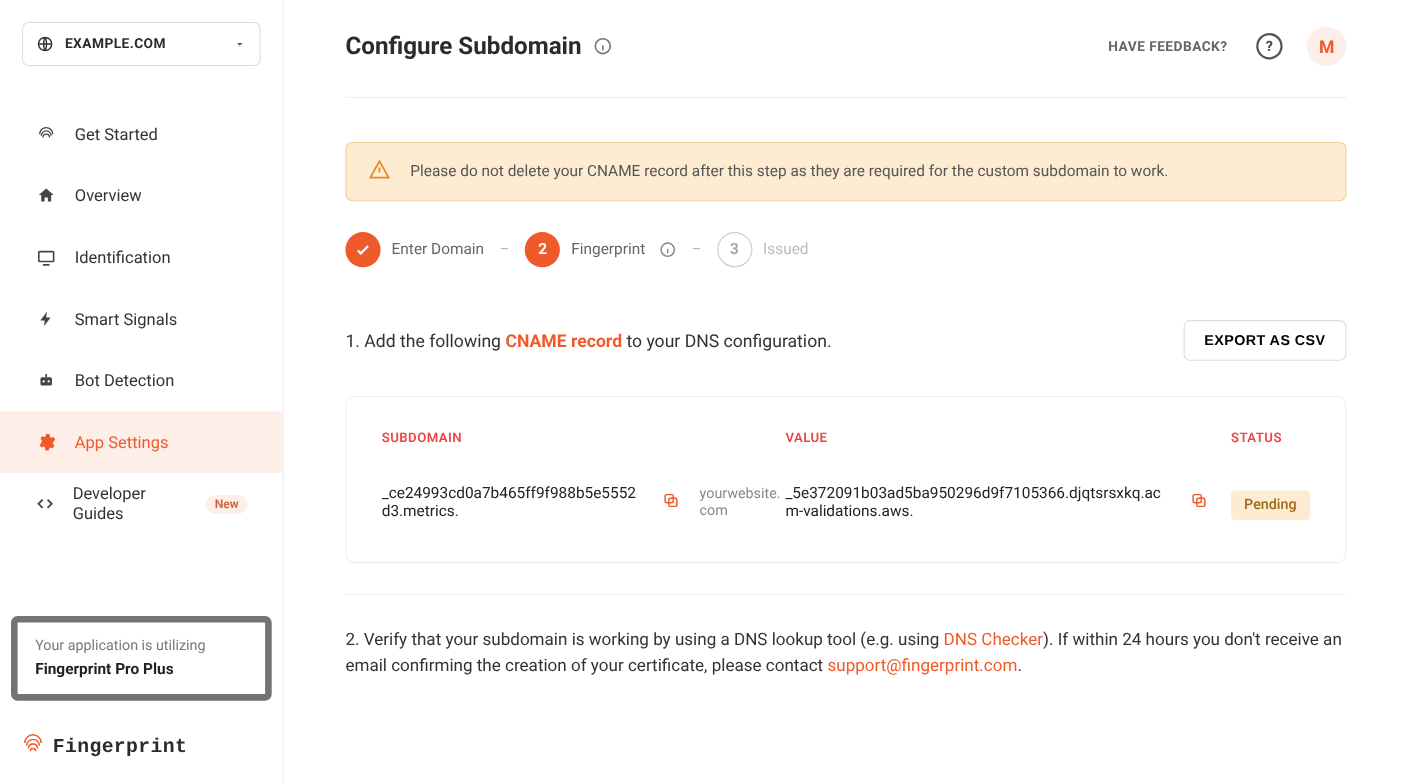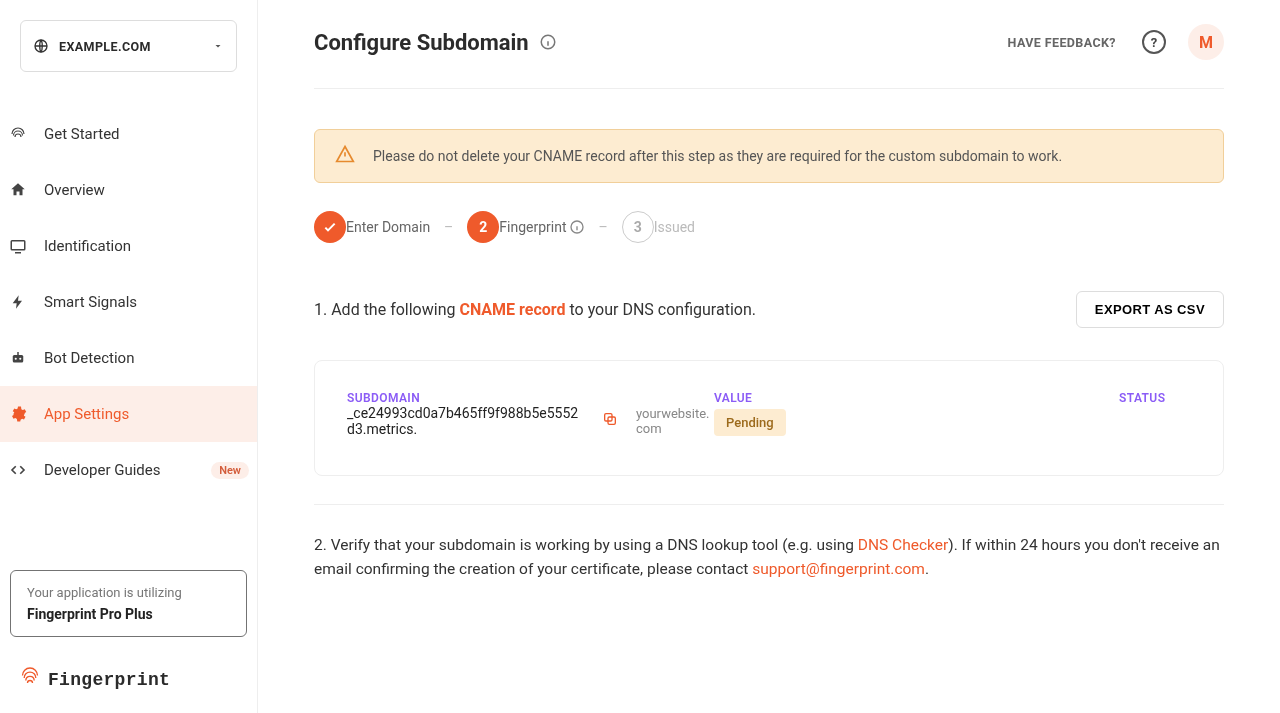--- a/index.html
+++ b/index.html
@@ -1,62 +1,62 @@
 <!DOCTYPE html>
 <html><head>
 <meta charset="utf-8">
 <style>
   * { box-sizing: border-box; margin: 0; padding: 0; }
   html, body { width: 1280px; height: 713px; font-family: -apple-system, BlinkMacSystemFont, "Segoe UI", Roboto, Helvetica, Arial, sans-serif; color: #2b2b2b; background: #fff; }
   .app { display: flex; width: 100%; height: 100%; }
   .sidebar { width: 258px; border-right: 1px solid #eee; display: flex; flex-direction: column; padding: 20px 0 18px 0; }
-  .domain-select { margin: 0 20px 24px 20px; border: 1px solid #ddd; border-radius: 6px; height: 52px; display: flex; align-items: center; padding: 0 12px; cursor: pointer; }
+  .domain-select { margin: 0 20px 24px 20px; border: 1px solid #ddd; border-radius: 6px; height: 40px; display: flex; align-items: center; padding: 0 12px; cursor: pointer; }
   .domain-select .globe { width: 16px; height: 16px; margin-right: 10px; color: #333; }
   .domain-select .label { font-size: 12.5px; font-weight: 700; letter-spacing: .4px; }
   .domain-select .chevron { margin-left: auto; color: #555; }
   .nav { flex: 1; overflow: auto; padding-top: 10px; }
-  .nav-item { display: flex; align-items: center; height: 56px; padding: 0 8px; gap: 16px; font-size: 15px; color: #333; cursor: pointer; }
+  .nav-item { display: flex; align-items: center; height: 56px; padding: 0 32px; gap: 16px; font-size: 15px; color: #333; cursor: pointer; }
   .nav-item .icon { width: 20px; height: 20px; display: flex; align-items: center; justify-content: center; color: #444; }
   .nav-item.active { background: #fdeee8; color: #ef5a2b; text-align: right; }
   .nav-item.active .icon { color: #ef5a2b; }
   .badge-new { background: #fdeee8; color: #d35c3a; font-size: 11px; font-weight: 600; padding: 2px 8px; border-radius: 10px; margin-left: auto; }
-  .plan-card { margin: 20px 10px 0 10px; border: 1px solid #737373; border-radius: 6px; padding: 14px 16px; }
+  .plan-card { margin: 20px 10px 0 10px; border: 6px solid #737373; border-radius: 6px; padding: 14px 16px; }
   .plan-card .line1 { font-size: 13px; color: #777; margin-bottom: 6px; }
   .plan-card .line2 { font-size: 14px; font-weight: 700; color: #222; }
   .brand { margin: 28px 20px 0 20px; display: flex; align-items: center; gap: 8px; }
   .brand svg { width: 20px; height: 26px; }
   .brand .word { font-family: "Courier New", monospace; font-size: 18px; font-weight: 700; letter-spacing: .3px; }
   .main { flex: 1; padding: 24px 56px 16px 56px; overflow: auto; }
   .topbar { display: flex; align-items: center; }
   .title { font-size: 22px; font-weight: 700; }
   .info-icon { margin-left: 10px; color: #777; display: inline-flex; }
   .spacer { flex: 1; }
   .feedback { font-size: 12.5px; font-weight: 700; letter-spacing: .4px; color: #666; margin-right: 26px; cursor: pointer; }
   .help-btn { width: 24px; height: 24px; border-radius: 50%; border: 2px solid #555; display: flex; align-items: center; justify-content: center; font-size: 13px; font-weight: 700; color: #444; margin-right: 22px; cursor: pointer; }
   .avatar { width: 36px; height: 36px; border-radius: 50%; background: #fdeee8; color: #ef5a2b; font-weight: 700; display: flex; align-items: center; justify-content: center; cursor: pointer; }
   hr.divider { border: none; border-top: 1px solid #eee; margin: 28px 0 0 0; }
   .alert { margin-top: 40px; background: #fdecd1; border: 1px solid #f1cf9a; border-radius: 6px; padding: 14px 20px; display: flex; align-items: center; gap: 18px; }
   .alert .warn-icon { color: #e68a2e; }
   .alert .text { font-size: 14px; color: #555; }
   .steps { display: flex; align-items: center; gap: 12px; margin-top: 28px; }
-  .step { display: flex; align-items: center; gap: 0; }
+  .step { display: flex; align-items: center; gap: 10px; }
   .step-circle { width: 32px; height: 32px; border-radius: 50%; display: flex; align-items: center; justify-content: center; font-size: 14px; font-weight: 700; }
   .step-circle.done { background: #ef5a2b; color: #fff; }
   .step-circle.active { background: #ef5a2b; color: #fff; }
   .step-circle.pending { border: 1px solid #ccc; color: #aaa; background: #fff; }
   .step-label { font-size: 14px; color: #666; }
   .step-label.muted { color: #bbb; }
   .step-sep { color: #bbb; font-size: 14px; padding: 0 2px; }
   .row-between { display: flex; align-items: center; justify-content: space-between; margin-top: 48px; }
   .instr { font-size: 16px; color: #333; }
   .instr .hl { color: #ef5a2b; font-weight: 700; }
   .export-btn { border: 1px solid #ddd; background: #fff; border-radius: 6px; padding: 10px 18px; font-size: 13px; font-weight: 700; letter-spacing: .4px; cursor: pointer; }
   .table-card { margin-top: 32px; border: 1px solid #eee; border-radius: 8px; padding: 30px 32px 38px 32px; }
-  .table-head { display: grid; grid-template-columns: 1fr 405px 72px; font-size: 12px; font-weight: 600; letter-spacing: .4px; color: #8b5cf6; }
-  .table-row { display: grid; grid-template-columns: 1fr 405px 72px; align-items: center; }
+  .table-head { display: grid; grid-template-columns: 1fr 405px 72px; font-size: 12px; font-weight: 600; letter-spacing: .4px; color: #ef4444; }
+  .table-row { display: grid; grid-template-columns: 1fr 405px 72px; margin-top: 36px; align-items: center; }
   .sub-cell { display: flex; align-items: center; gap: 18px; }
   .sub-main { font-size: 14px; color: #222; word-break: break-all; max-width: 240px; }
   .sub-domain { font-size: 13px; color: #888; max-width: 84px; word-break: break-all; }
   .copy-icon { color: #ef5a2b; cursor: pointer; flex-shrink: 0; }
   .value-cell { display: flex; align-items: center; gap: 18px; }
   .value-main { font-size: 14px; color: #222; word-break: break-all; max-width: 350px; }
   .status-pill { background: #fdecd1; color: #9c6a1c; font-size: 13px; font-weight: 500; padding: 6px 12px; border-radius: 4px; text-align: center; }
   hr.divider2 { border: none; border-top: 1px solid #eee; margin: 28px 0 0 0; }
   .instr2 { font-size: 15.5px; color: #333; margin-top: 28px; line-height: 1.55; }
   .link { color: #ef5a2b; cursor: pointer; }
@@ -237,20 +237,29 @@
         <div class="sub-cell">
           <span class="sub-main">_ce24993cd0a7b465ff9f988b5e5552d3.metrics.</span>
           <span class="copy-icon">
             <svg viewBox="0 0 24 24" width="16" height="16" fill="none" stroke="currentColor" stroke-width="2">
                 <rect x="9" y="9" width="11" height="11" rx="2"></rect>
                 <rect x="4" y="4" width="11" height="11" rx="2"></rect>
               </svg>
           </span>
           <span class="sub-domain">yourwebsite.com</span>
         </div>
+        <div class="value-cell">
+          <span class="value-main">_5e372091b03ad5ba950296d9f7105366.djqtsrsxkq.acm-validations.aws.</span>
+          <span class="copy-icon">
+            <svg viewBox="0 0 24 24" width="16" height="16" fill="none" stroke="currentColor" stroke-width="2">
+                <rect x="9" y="9" width="11" height="11" rx="2"></rect>
+                <rect x="4" y="4" width="11" height="11" rx="2"></rect>
+              </svg>
+          </span>
+        </div>
         <div>
           <span class="status-pill">Pending</span>
         </div>
       </div>
     </div>
 
     <hr class="divider2">
 
     <p class="instr2">
       <span>2. Verify that your subdomain is working by using a DNS lookup tool (e.g. using </span><span class="link">DNS Checker</span><span>). If within 24 hours you don't receive an email confirming the creation of your certificate, please contact </span><span class="link">support@fingerprint.com</span><span>.</span>

